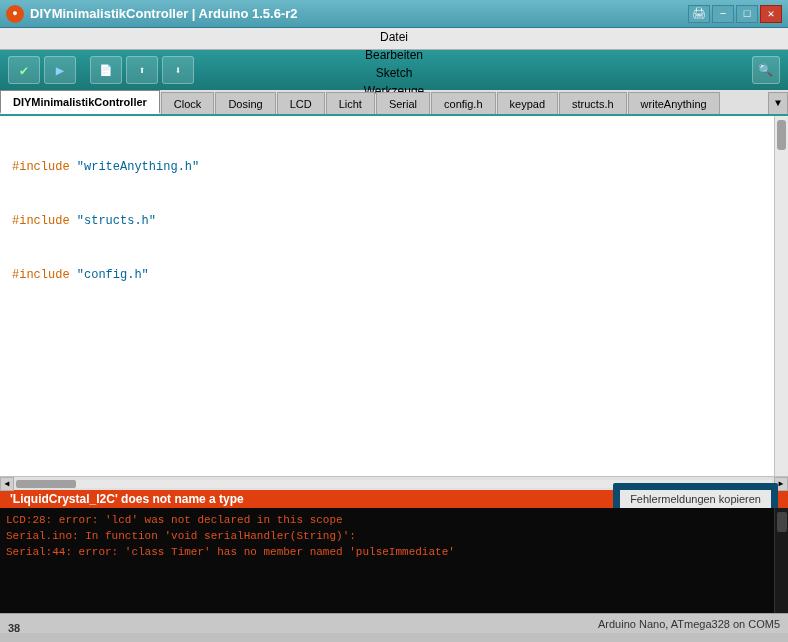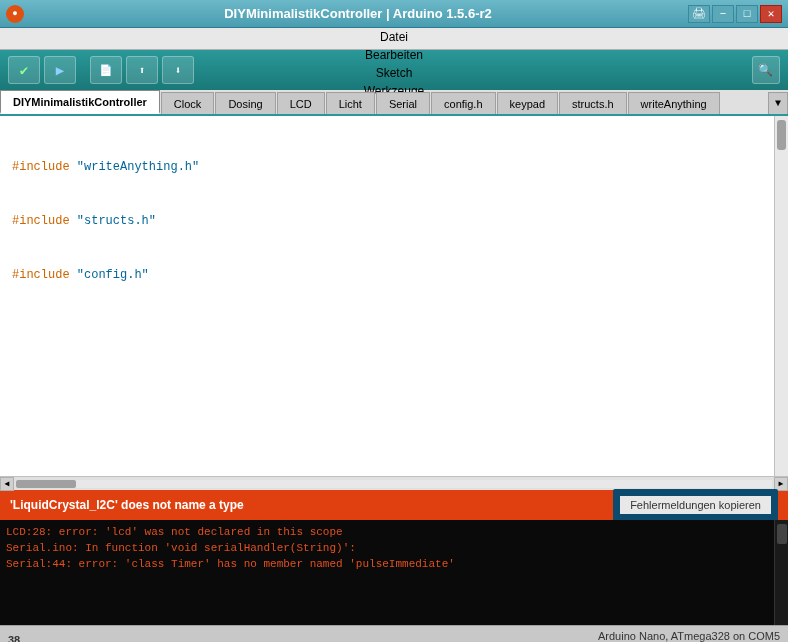--- a/index.html
+++ b/index.html
@@ -33,21 +33,20 @@
       font-size: 9px;
       color: white;
       font-weight: bold;
     }
     #title-text {
       flex: 1;
       font-family: Arial, sans-serif;
       font-size: 13px;
       color: #fff;
       font-weight: bold;
-      text-align: center;
     }
     .title-btn {
       width: 22px;
       height: 18px;
       background: #5aa8b8;
       border: 1px solid #3a88a0;
       color: white;
       font-size: 11px;
       display: flex;
       align-items: center;
@@ -239,21 +238,21 @@
       width: 60px;
       height: 8px;
       background: #a0a0a0;
       border-radius: 2px;
     }
 
     
     #error-bar {
       background: #e04010;
       color: white;
-      height: 30px;
+      height: 18px;
       display: flex;
       align-items: center;
       padding: 0 10px;
       font-family: Arial, sans-serif;
       font-size: 12px;
       font-weight: bold;
     }
     #error-copy-btn {
       margin-left: auto;
       background: #e8e8e8;

